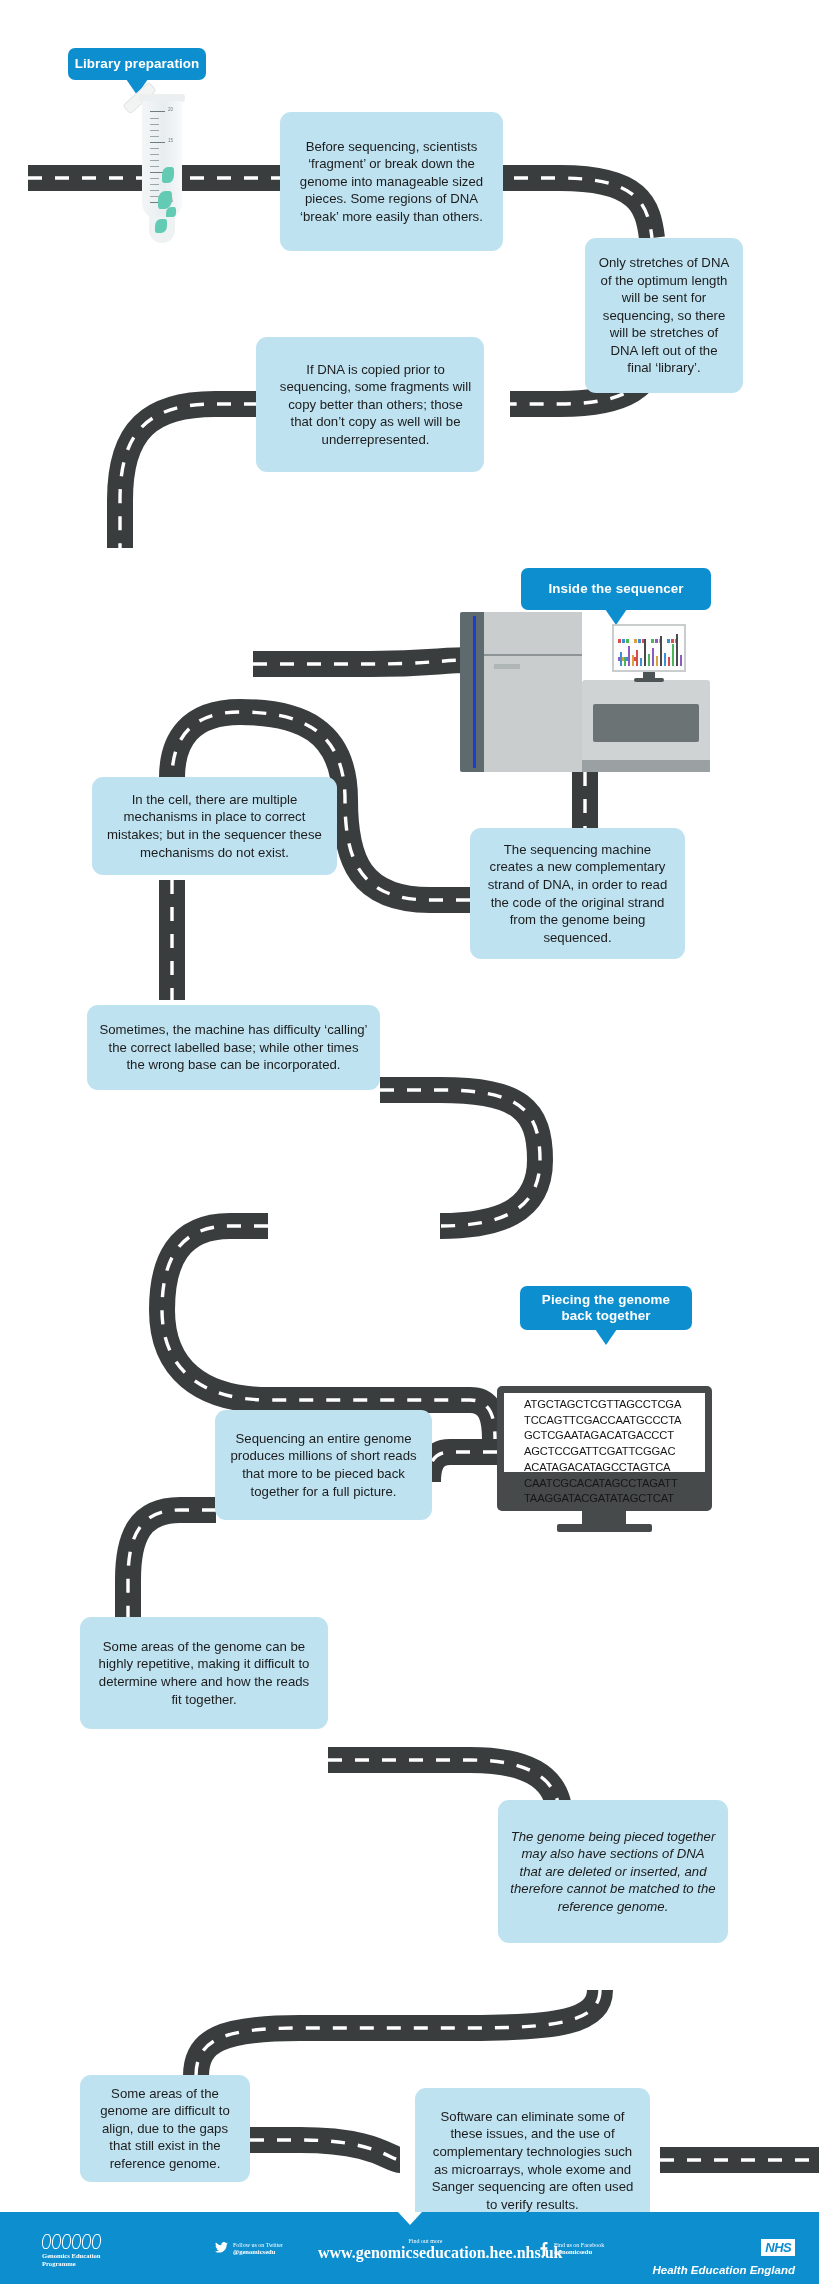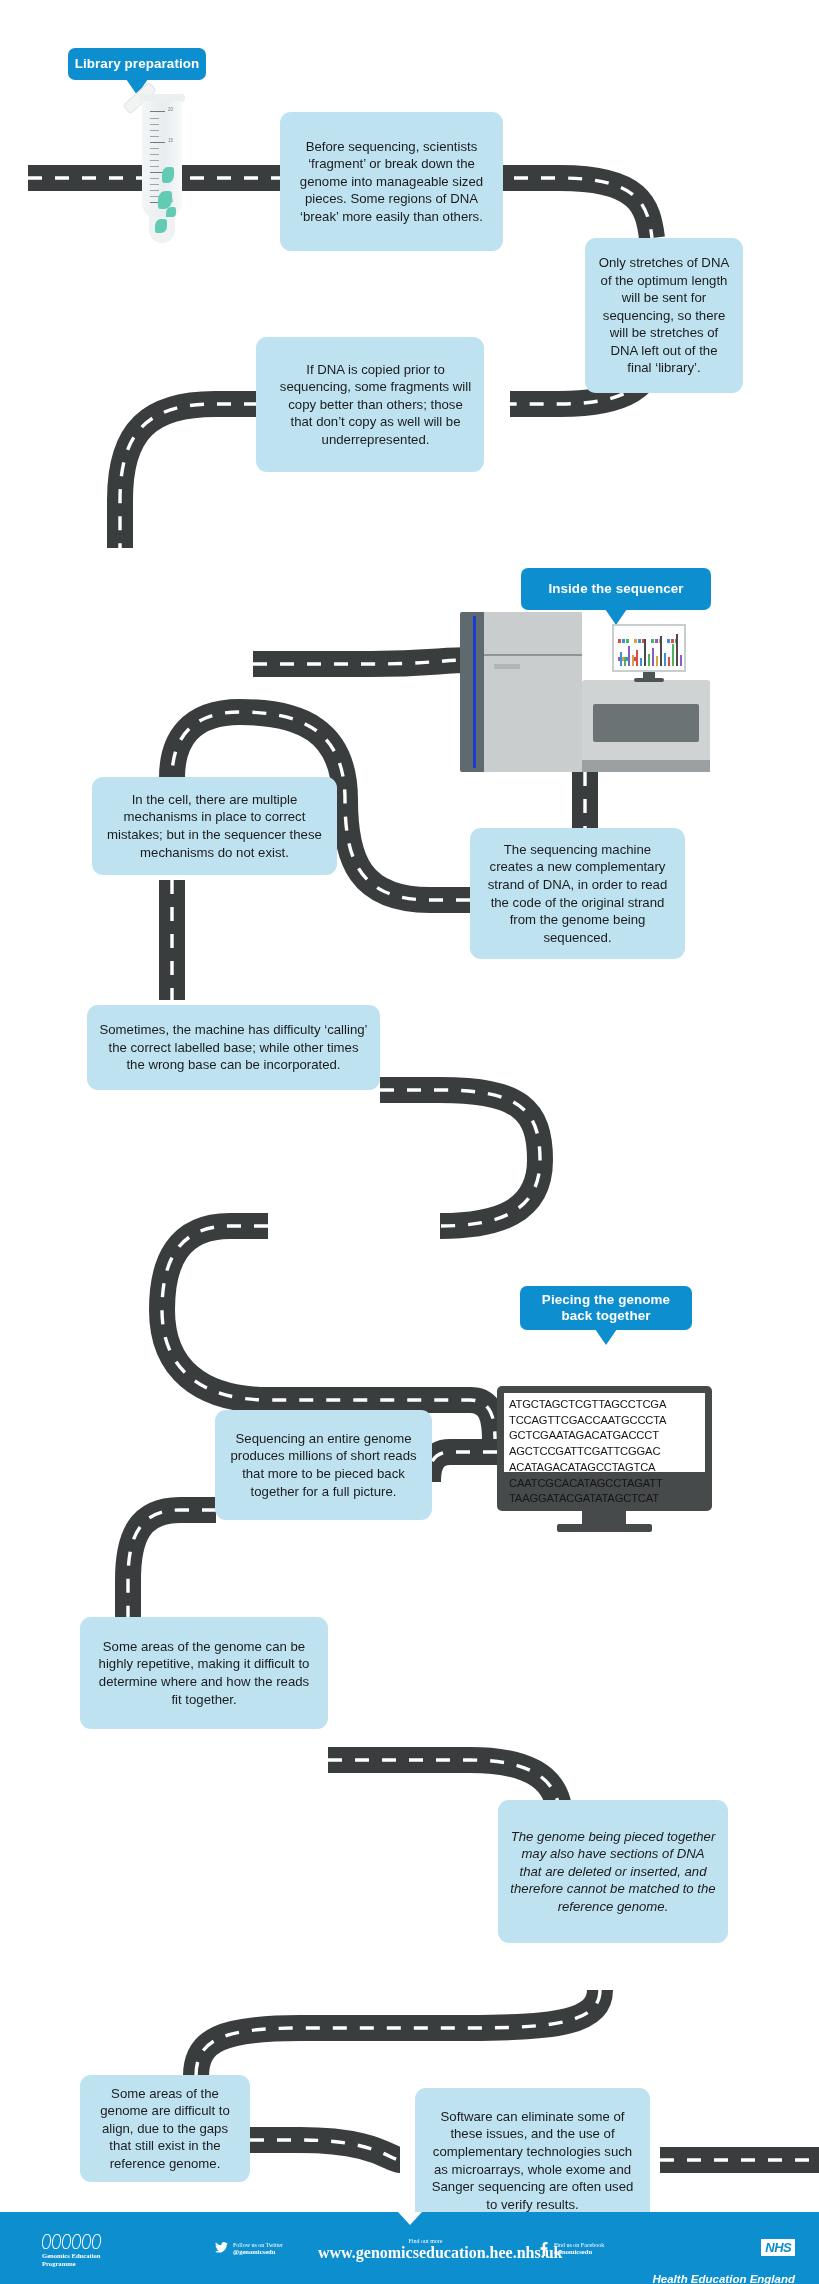--- a/index.html
+++ b/index.html
@@ -71,21 +71,21 @@
   .mon-base{position:absolute;left:22px;top:54px;width:30px;height:4px;background:#4c5456;border-radius:2px;}
   .trace{position:absolute;bottom:4px;width:1.6px;background:#7a7a7a;}
   .topbar{position:absolute;left:4px;top:3px;width:66px;height:4px;}
   .topbar i{display:inline-block;width:3px;height:4px;margin-right:1px;}
 
   
   .dnamon{position:absolute;left:497px;top:1386px;width:215px;height:150px;}
   .dnamon-frame{position:absolute;left:0;top:0;width:215px;height:125px;background:#474a4b;border-radius:5px;}
   .dnamon-screen{
     position:absolute;left:7px;top:7px;width:201px;height:79px;background:#ffffff;
-    padding:4px 5px 0 5px;box-sizing:border-box;
+    padding:4px 5px 0 20px;box-sizing:border-box;
   }
   .dnamon-screen .seqline{
     font-family:"Liberation Sans", sans-serif;
     font-size:11.2px;line-height:15.7px;color:#161616;letter-spacing:-0.15px;white-space:nowrap;
   }
   .dnamon-neck{position:absolute;left:85px;top:125px;width:44px;height:13px;background:#474a4b;}
   .dnamon-base{position:absolute;left:60px;top:138px;width:95px;height:8px;background:#474a4b;border-radius:2px;}
 
   
   .footer{position:absolute;left:0;top:2212px;width:819px;height:72px;background:#0d8ecf;}
@@ -357,17 +357,17 @@
         <path fill="#ffffff" d="M7.7 22V12h3.3l.5-3.9H7.7V5.6c0-1.1.3-1.9 1.9-1.9h2V.2C11.3.1 10.1 0 8.7 0 5.8 0 3.8 1.8 3.8 5.1v3H.5V12h3.3v10h3.9z"></path>
       </svg>
       <div>
         <div class="foot-tiny">Find us on Facebook</div>
         <div class="foot-small">/genomicsedu</div>
       </div>
     </div>
 
     <div class="foot-item" style="right:24px;top:26px;text-align:right;">
       <div class="nhs-box">NHS</div>
-      <div class="hee" style="margin-top:17px;">Health Education England</div>
+      <div class="hee" style="margin-top:8px;">Health Education England</div>
     </div>
   </div>
 
 </div>
 
 </body></html>

